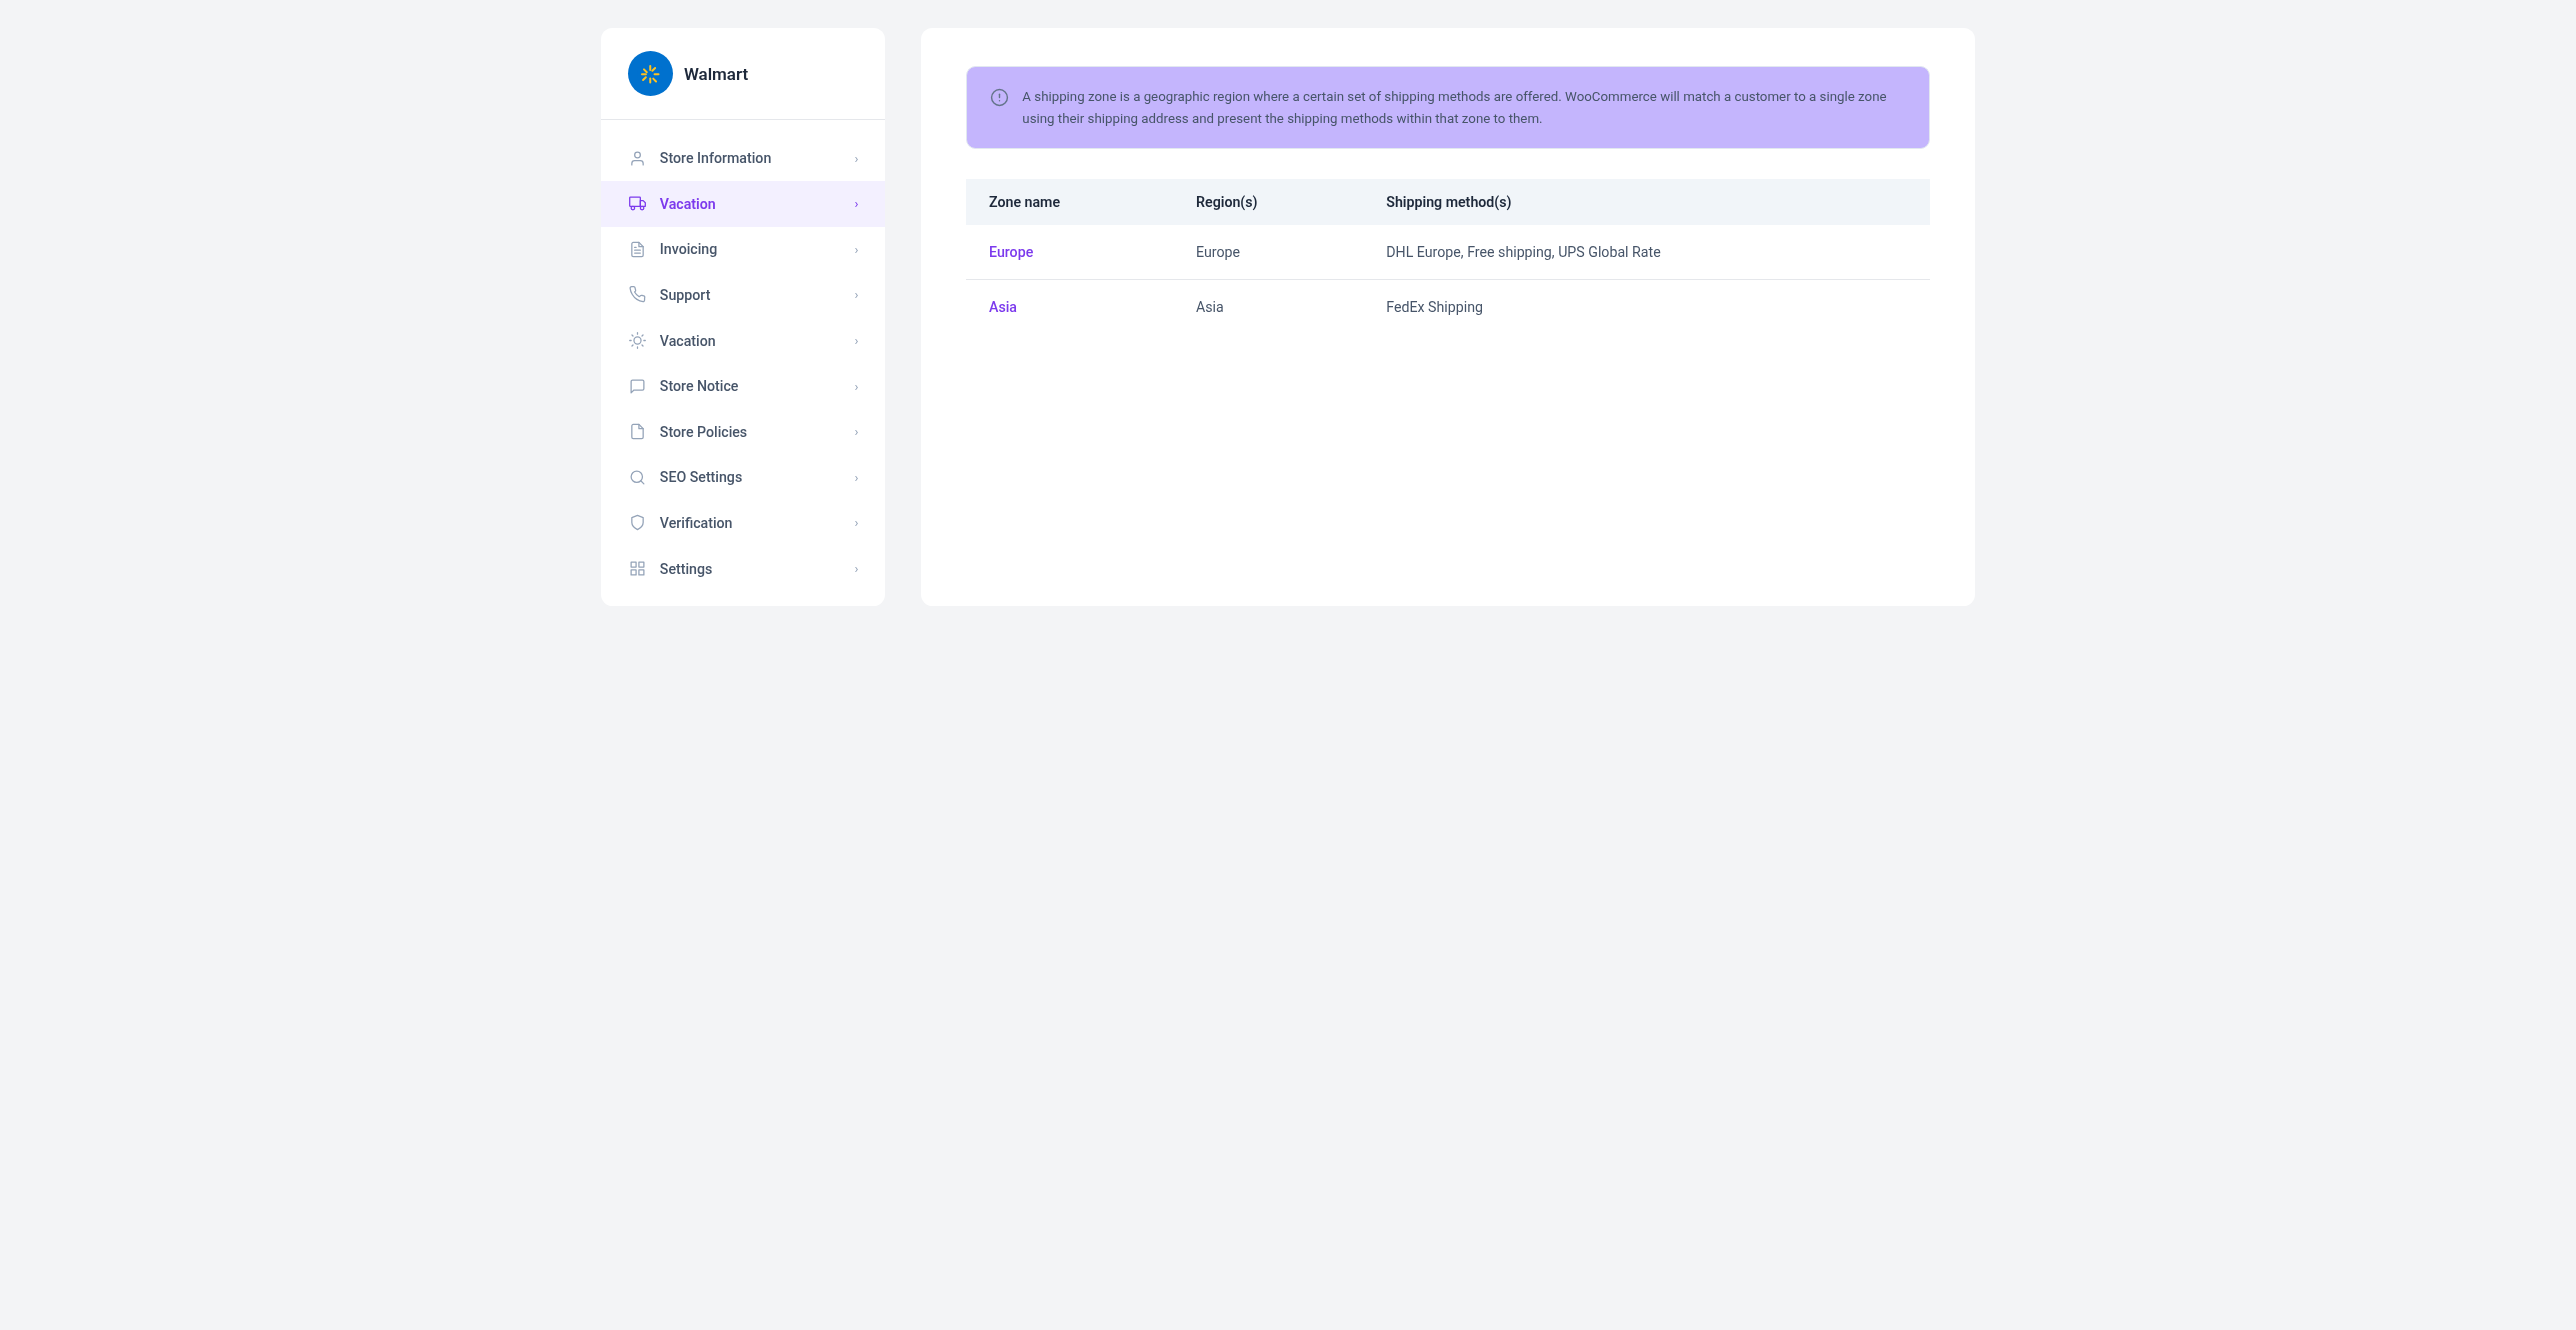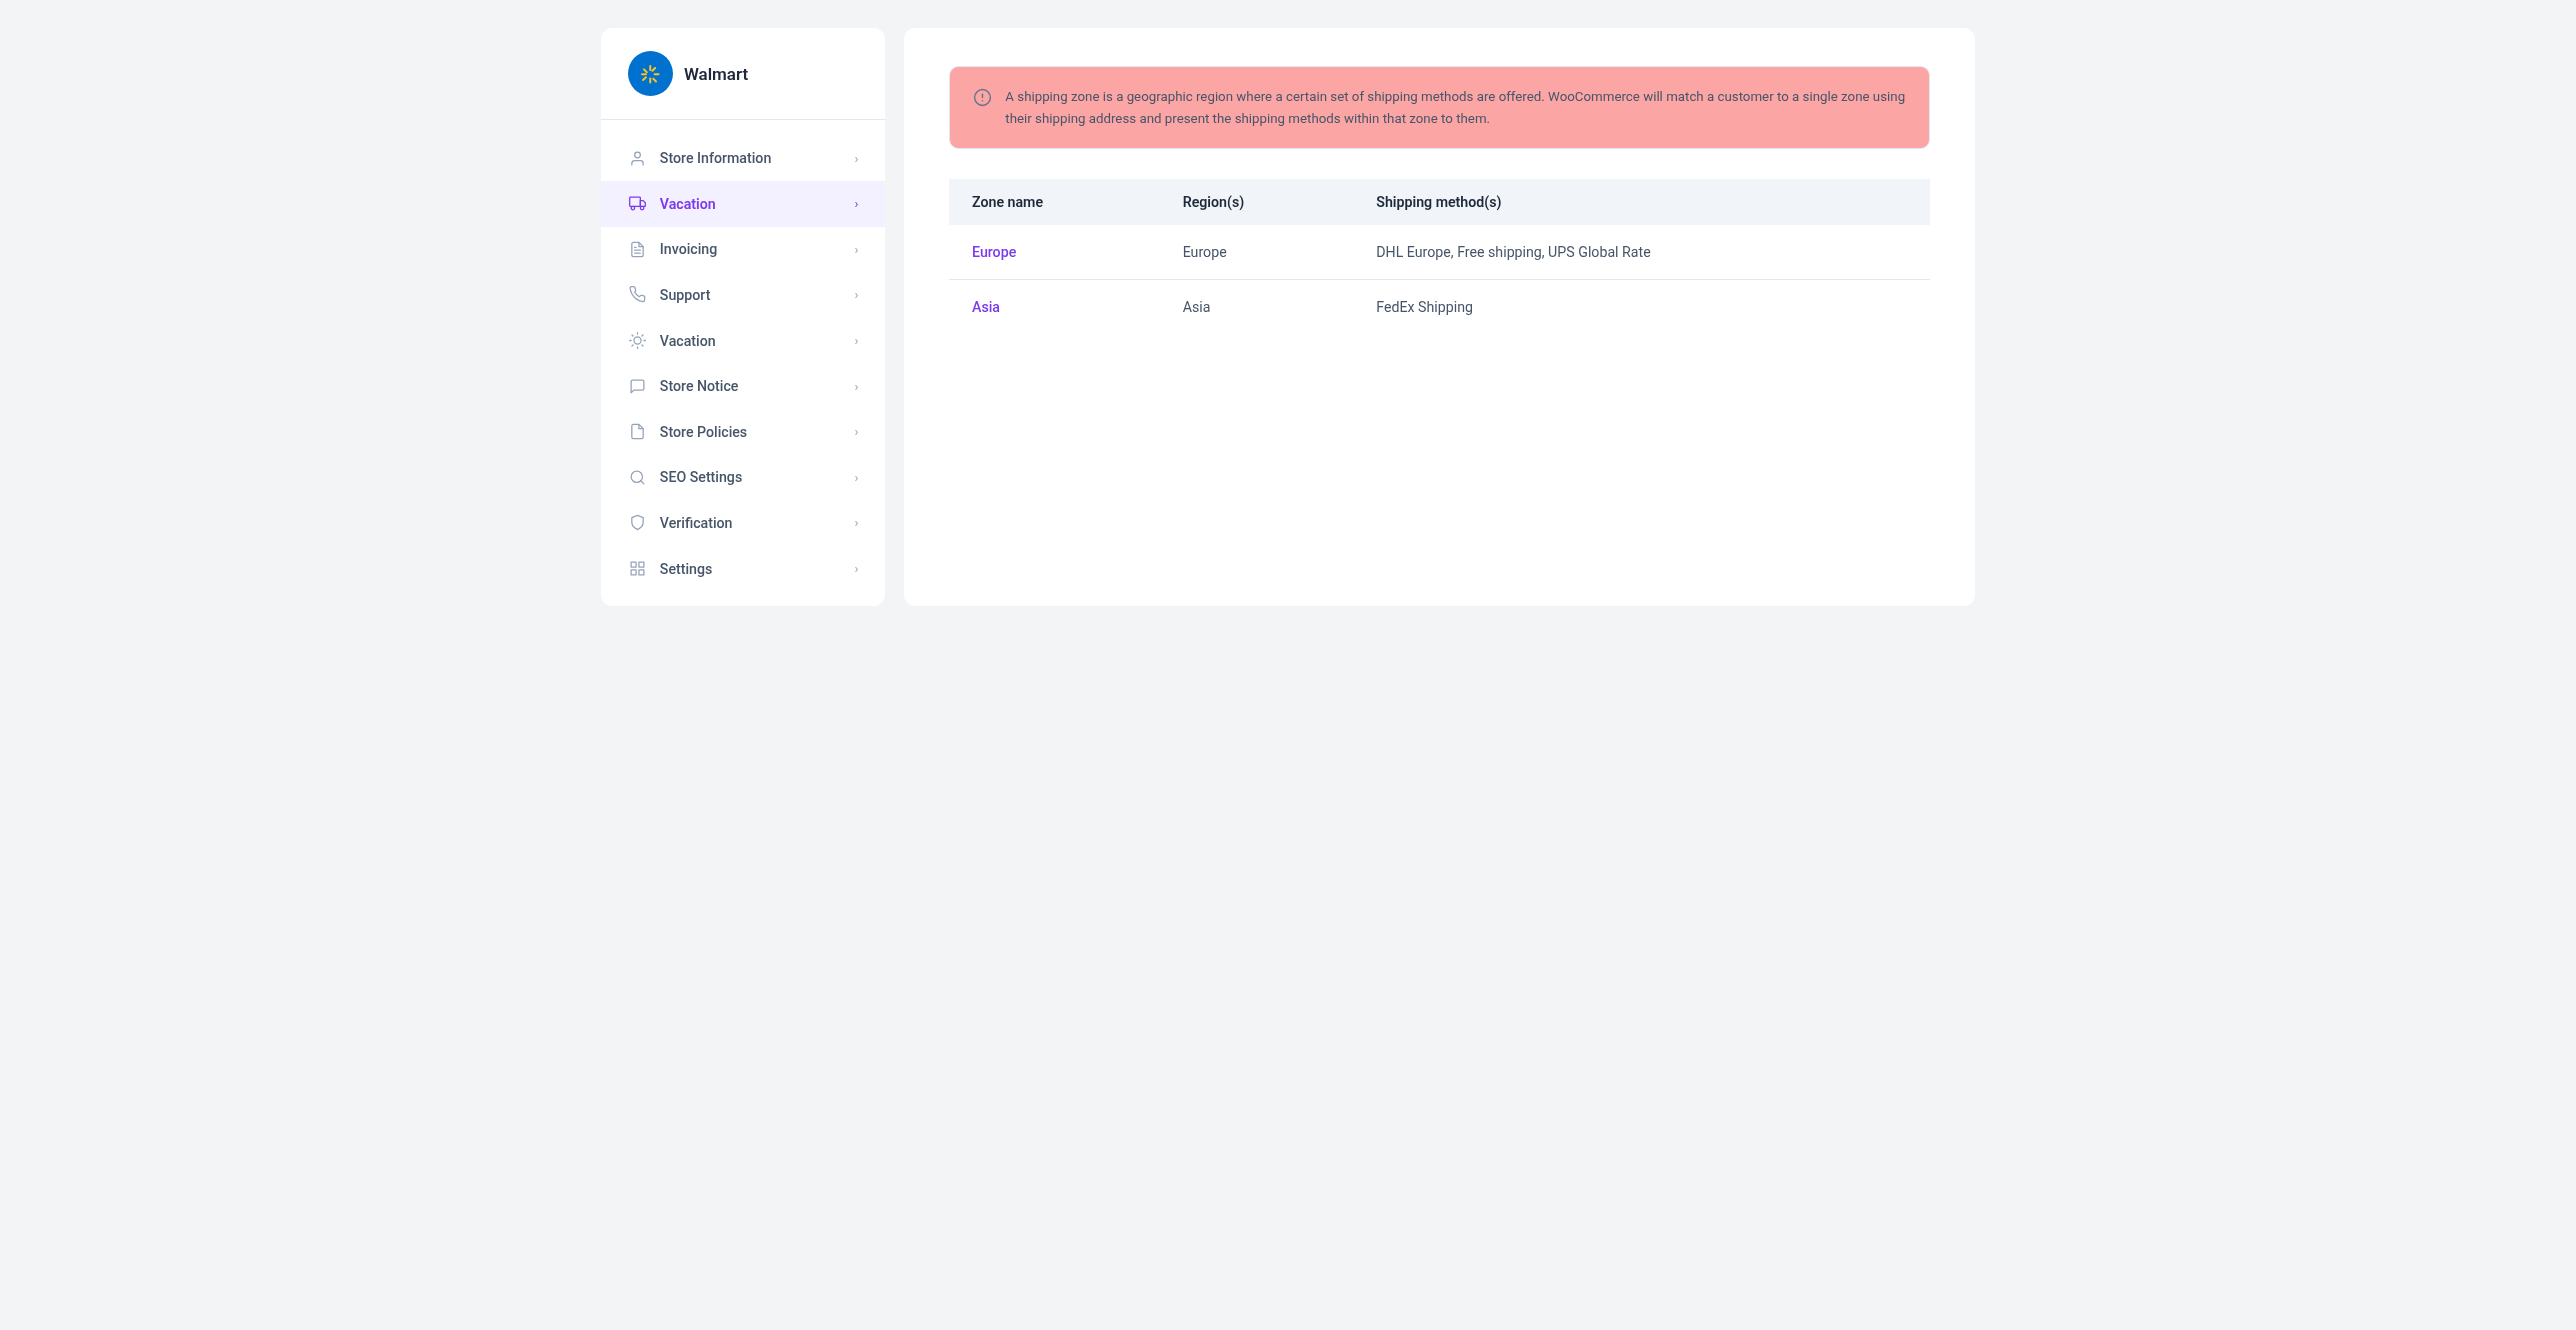--- a/index.html
+++ b/index.html
@@ -16,21 +16,21 @@
       align-items: flex-start;
       justify-content: center;
       padding: 28.4px;
     }
 
     .container {
       display: flex;
       width: 100%;
       max-width: 1374px;
       background: #f3f4f6;
-      gap: 0;
+      gap: 17px;
     }
 
     
     .sidebar {
       width: 284px;
       min-width: 284px;
       background: #ffffff;
       border-radius: 11.4px;
       overflow: hidden;
     }
@@ -145,21 +145,21 @@
       align-items: center;
     }
 
     .page-title {
       font-size: 28.4px;
       font-weight: 700;
       color: #1e293b;
     }
 
     .info-box {
-      background: #fca5a5;
+      background: #c4b5fd;
       border: 0.9px solid #e2e8f0;
       border-radius: 9.5px;
       padding: 19px 23px;
       display: flex;
       align-items: flex-start;
       gap: 13.3px;
       margin-bottom: 30px;
     }
 
     .info-box-icon {

